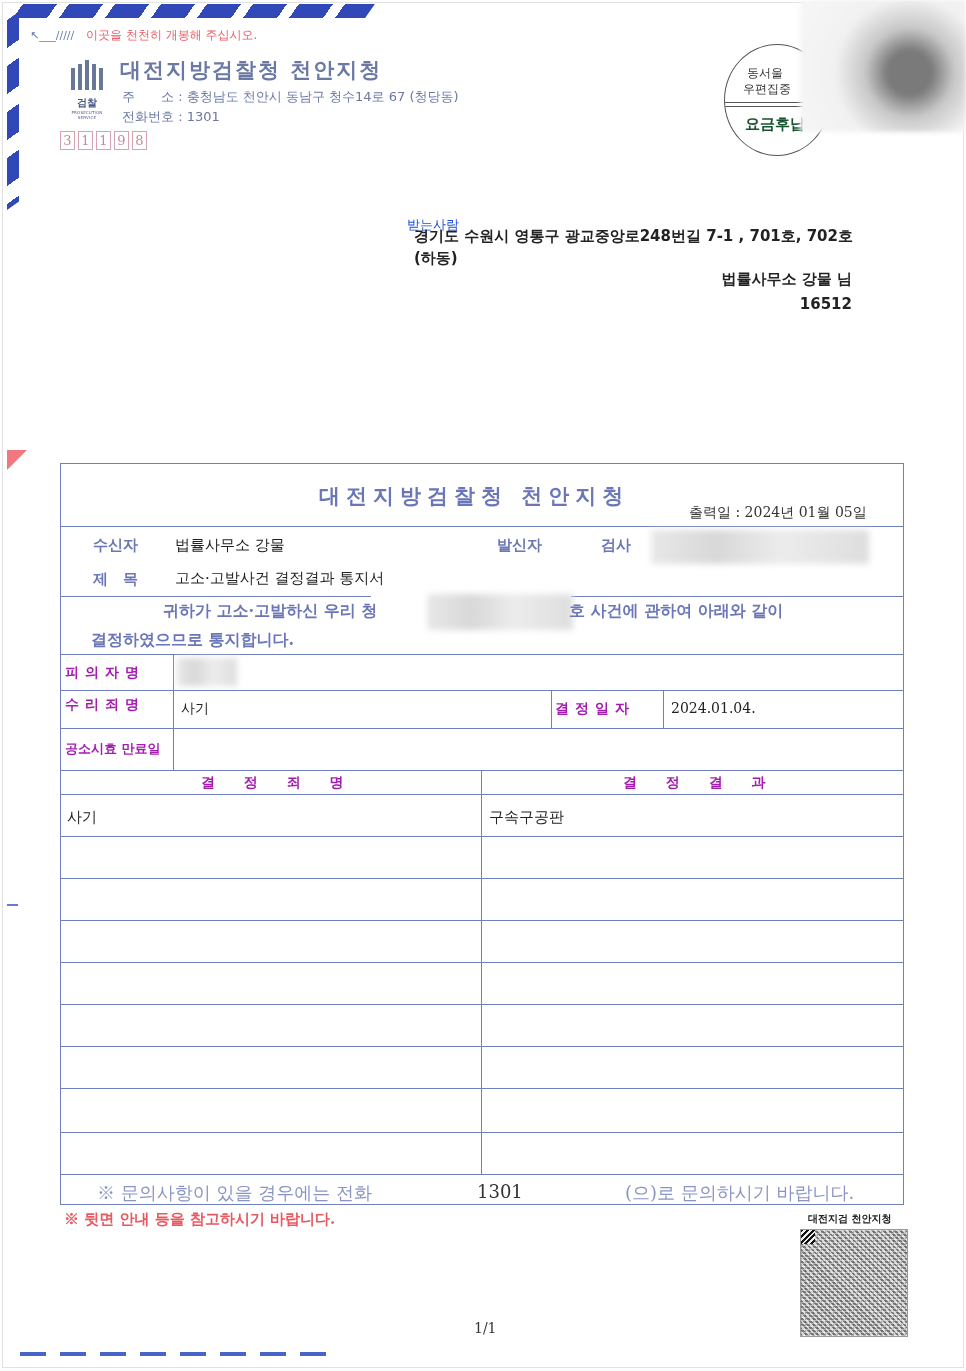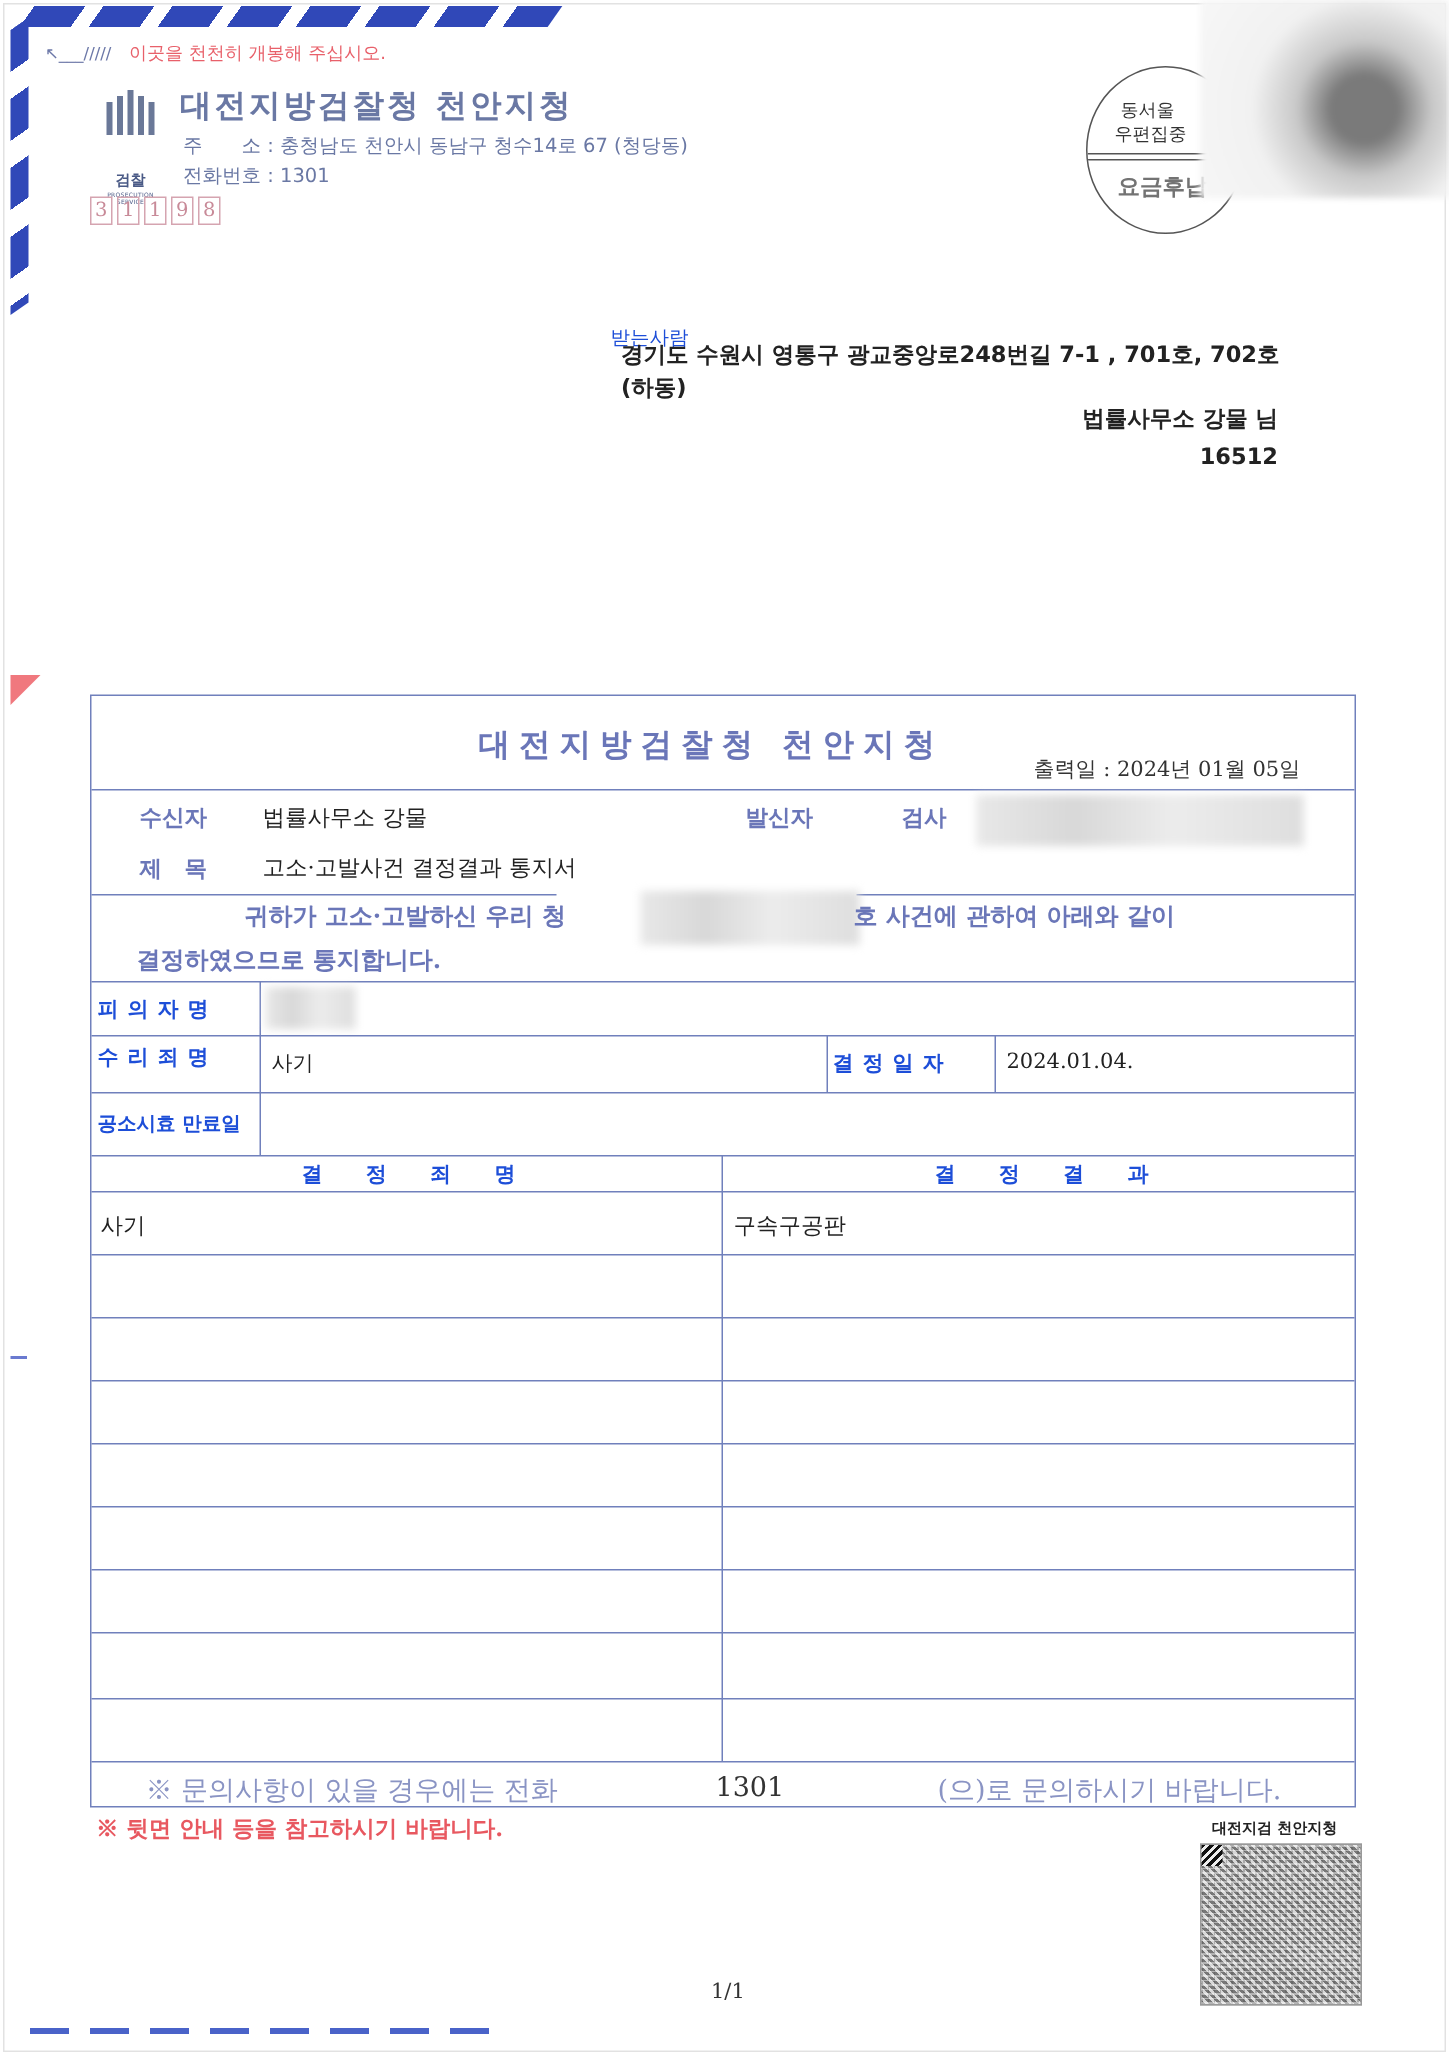--- a/index.html
+++ b/index.html
@@ -12,49 +12,49 @@
   .stripe-left { position:absolute; left:7px; top:20px; width:12px; height:190px;
     background: repeating-linear-gradient(180deg, #3048b8 0 28px, transparent 28px 46px);
     transform: skewY(-35deg); transform-origin: top left; }
   .stripe-bottom { position:absolute; left:20px; top:1352px; width:310px; height:4px;
     background: repeating-linear-gradient(90deg, #4a63c9 0 26px, transparent 26px 40px); }
   .open-hint { position:absolute; left:30px; top:27px; font-size:12px; color:#e8606a; }
   .open-hint .arrow { color:#6c78a8; font-size:11px; margin-right:8px;text-align:center; }
   .logo { position:absolute; left:62px; top:60px; width:50px; text-align:center; }
   .logo .bars { display:flex; justify-content:center; gap:3px; height:30px; align-items:flex-end; }
   .logo .bars span { display:block; width:4px; background:#6a7898; }
-  .logo .word { font-size:10px; font-weight:bold; color:#4a5a86; margin-top:23px; }
+  .logo .word { font-size:10px; font-weight:bold; color:#4a5a86; margin-top:6px; }
   .logo .sub { font-size:4px; color:#4a5a86; letter-spacing:0.2px; }
   .org-title { position:absolute; left:120px; top:56px; font-size:21px; font-weight:bold; color:#6a78a4; letter-spacing:2px; }
   .addr-line { position:absolute; left:122px; font-size:13px; color:#6a78a4; }
   .zip-boxes { position:absolute; left:60px; top:131px; display:flex; gap:3px; }
   .zip-boxes span { width:13px; height:17px; border:1px solid #d5a4b0; color:#c88a98; font-size:13px; text-align:center; line-height:17px; font-family:"DejaVu Serif", serif; }
   .stamp { position:absolute; left:724px; top:44px; width:104px; height:110px; border:1.5px solid #555; border-radius:50%; overflow:hidden; }
   .stamp .l1 { position:absolute; top:20px; left:22px; font-size:12px; color:#333; }
   .stamp .l2 { position:absolute; top:36px; left:18px; font-size:12px; color:#333; }
   .stamp .div { position:absolute; top:57px; left:0; right:0; height:3px; border-top:1px solid #555; border-bottom:1px solid #555; }
-  .stamp .l3 { position:absolute; top:70px; left:20px; font-size:15px; font-weight:bold; color:#737373; }
+  .stamp .l3 { position:absolute; top:70px; left:20px; font-size:15px; font-weight:bold; color:#14532d; }
   .blur-box { position:absolute; left:800px; top:0; width:166px; height:132px; background: radial-gradient(circle at 66% 55%, #7a7a7a 0 22px, #c8c8c8 45px, #f1f1f1 75px, #f7f7f7 100%); filter: blur(2px); }
   .recv-label { position:absolute; left:407px; top:216px; font-size:13px; color:#1d4ed8; }
   .recv-addr { position:absolute; left:414px; top:225px; width:440px; font-size:15px; font-weight:bold; color:#222; line-height:22px; }
   .recv-name { position:absolute; right:114px; top:270px; font-size:15px; font-weight:bold; color:#222; }
   .recv-zip { position:absolute; right:114px; top:295px; font-size:15px; font-weight:bold; color:#222; }
   .fold-mark { position:absolute; left:7px; top:450px; width:0; height:0; border-top:20px solid #f0787e; border-right:20px solid transparent; }
   .side-mark { position:absolute; left:7px; top:904px; width:11px; height:2px; background:#6a7ad0; }
 
   .form { position:absolute; left:60px; top:463px; width:842px; height:740px; border:1.5px solid #7080bc; }
   .hline { position:absolute; left:0; right:0; height:0; border-top:1.5px solid #7080bc; }
   .vline { position:absolute; width:0; border-left:1.5px solid #7080bc; }
   .serif { font-family:"DejaVu Serif", serif; }
   .blue { color:#6a76b8; }
   .form-title { position:absolute; left:258px; top:18px; font-size:21px; letter-spacing:6px; color:#6a76b8; font-weight:bold; }
   .print-date { position:absolute; left:628px; top:40px; font-size:14px; color:#333; }
   .ft { position:absolute; font-size:15px; }
   .blur-strip { position:absolute; background:linear-gradient(90deg,#e8e8e8,#d8d8d8 30%,#ececec 60%,#dedede); filter:blur(3px); }
-  .cell-label { position:absolute; font-size:14px; color:#1d4ed8; font-weight:bold; letter-spacing:6px; }
+  .cell-label { position:absolute; font-size:14px; color:#a21caf; font-weight:bold; letter-spacing:6px; }
   .cell-value { position:absolute; font-size:14px; color:#222; }
   .footer-note { position:absolute; font-size:18px; color:#8a94c4; }
   .back-note { position:absolute; left:64px; top:1210px; font-size:15px; color:#e85860; font-weight:bold; }
   .qr-title { position:absolute; left:808px; top:1212px; font-size:10px; font-weight:bold; color:#222; }
   .qr { position:absolute; left:800px; top:1229px; width:106px; height:106px; border:1px solid #999;
     background:
       repeating-linear-gradient(45deg, #777 0 2px, #d8d8d8 2px 4px),
       #aaa; }
   .qr::after { content:""; position:absolute; inset:0; background:
       repeating-linear-gradient(0deg, rgba(255,255,255,0.45) 0 1px, transparent 1px 3px),

